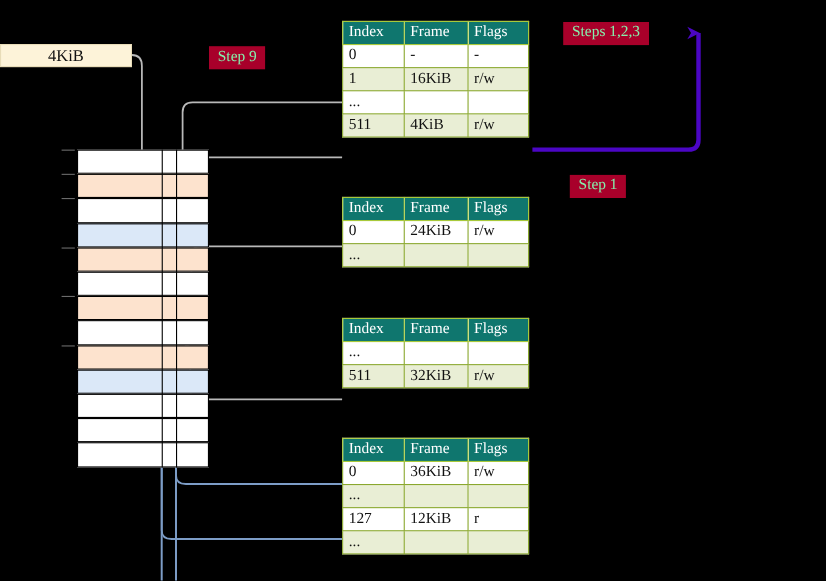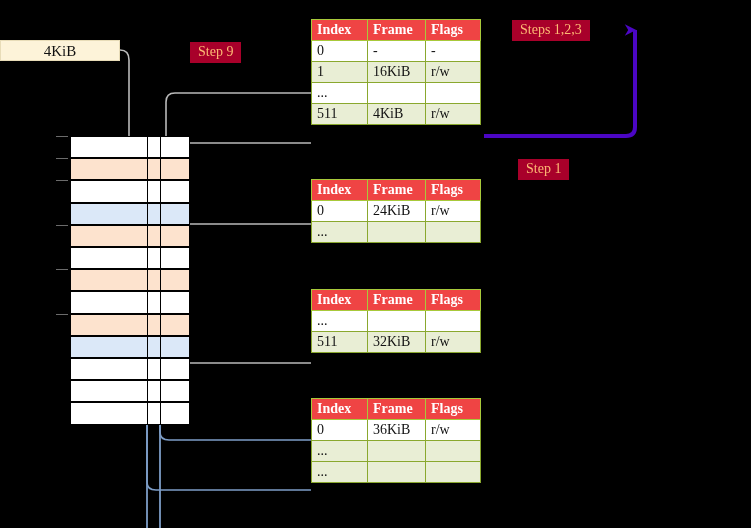--- a/index.html
+++ b/index.html
@@ -64,21 +64,21 @@
   .mem-row.blue  { background: #dbe8f8; }
   .tickmark {
     position: absolute;
     width: 12px;
     height: 0;
     border-top: 1px solid #6b6b6b;
   }
   
   .pill {
     position: absolute;
-    color: #fdba74;
+    color: #86efac;
     font-size: 14px;
     padding: 2px 8px 3px 8px;
     white-space: nowrap;
     line-height: 16px;
   }
   .pill.crimson { background: #a8002a; }
   .pill.violet  { background: #6a0ae0; }
   #pill-step0         { left: 190px; top: 42px; }
   #pill-steps123      { left: 512px; top: 20px; }
   #pill-steps1234     { left: 650px; top: 20px; }
@@ -95,23 +95,23 @@
     font-size: 14px;
     padding: 2px 5px;
     color: #111111;
     text-align: left;
     height: 21px;
     box-sizing: border-box;
     overflow: hidden;
     white-space: nowrap;
   }
   .ptable th {
-    background: #ef4444;
+    background: #0f766e;
     color: #ffffff;
-    font-weight: bold;
+    font-weight: normal;
     border-color: #a8c93a;
     margin-left: 20px;
   }
   .ptable tr.alt td { background: #e9eed5; }
   .ptable td.hl { background: #fbf6a8; }
   .col-idx   { width: 56px; }
   .col-frame { width: 58px; }
   .col-flags { width: 55px; }
 
   #table-0 { left: 311px; top: 19px; }
@@ -276,20 +276,25 @@
         <tr>
           <td class="col-idx">0</td>
           <td class="col-frame">36KiB</td>
           <td class="col-flags">r/w</td>
         </tr>
         <tr class="alt">
           <td class="col-idx">...</td>
           <td class="col-frame"></td>
           <td class="col-flags"></td>
         </tr>
+        <tr>
+          <td class="col-idx">127</td>
+          <td class="col-frame">12KiB</td>
+          <td class="col-flags">r</td>
+        </tr>
         <tr class="alt">
           <td class="col-idx">...</td>
           <td class="col-frame"></td>
           <td class="col-flags"></td>
         </tr>
       </tbody>
     </table>
 
 </div>
 

